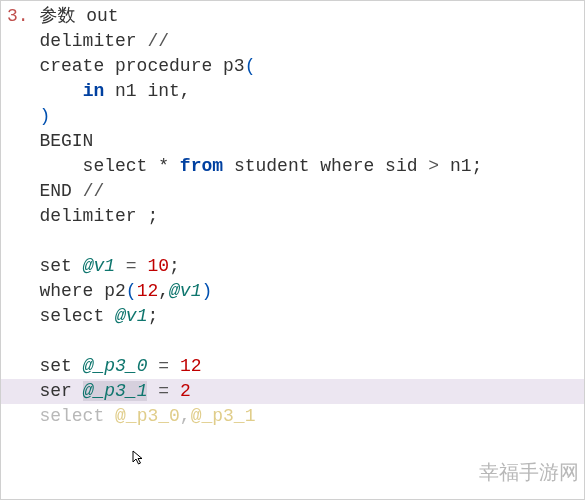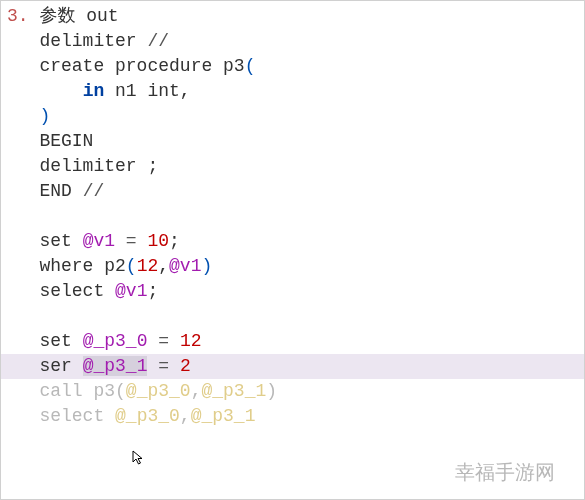--- a/index.html
+++ b/index.html
@@ -18,67 +18,67 @@
       padding: 3px 0 0 6px;
     }
     .line { white-space: pre; }
     .num-prefix { color: #c0504d; }
     .text-default { color: #333333; }
     .kw-thick { color: #0040a0; font-weight: bold; }
     .brace { color: #0050b0; }
     .op { color: #555555; }
     .number { color: #c00000; }
     .star { color: #333333; }
-    .atvar { color: #a21caf; }
+    .atvar { color: #0f766e; font-style: italic; }
     .sel-bg {
       background: #d6d0dd;
     }
     .hl-line {
       background: #ece6f1;
       margin-left: -6px;
       padding-left: 6px;
     }
     .faded { color: #b8b8b8; }
     .faded-at { color: #e0cd8a; }
     .cursor {
       position: absolute;
       width: 16px;
       height: 16px;
       pointer-events: none;
     }
     .cursor svg { display: block; }
     .watermark {
       position: absolute;
       bottom: 14px;
-      right: 29px;
+      right: 5px;
       font-family: Liberation Sans, sans-serif;
       font-size: 20px;
       color: #b8b8b8;
     }
   </style>
 </head>
 <body>
 
 <div class="code-container">
   <div class="line"><span class="num-prefix">3.</span><span class="text-default"> 参数 out</span></div>
   <div class="line"><span class="text-default">   delimiter </span><span class="op">//</span></div>
   <div class="line"><span class="text-default">   create procedure p3</span><span class="brace">(</span></div>
   <div class="line"><span class="text-default">       </span><span class="kw-thick">in</span><span class="text-default"> n1 int,</span></div>
   <div class="line"><span class="text-default">   </span><span class="brace">)</span></div>
   <div class="line"><span class="text-default">   BEGIN</span></div>
+  <div class="line"><span class="text-default">       select </span><span class="star">*</span><span> </span><span class="kw-thick">from</span><span class="text-default"> student where sid </span><span class="op">&gt;</span><span class="text-default"> n1;</span></div>
+  <div class="line"><span class="text-default">   END </span><span class="op">//</span></div>
   <div class="line"><span class="text-default">   delimiter ;</span></div>
-  <div class="line"><span class="text-default">   END </span><span class="op">//</span></div>
   <div class="line"><span></span>&nbsp;</div>
   <div class="line"><span class="text-default">   set </span><span class="atvar">@v1</span><span> </span><span class="op">=</span><span> </span><span class="number">10</span><span class="text-default">;</span></div>
   <div class="line"><span class="text-default">   where p2</span><span class="brace">(</span><span class="number">12</span><span class="text-default">,</span><span class="atvar">@v1</span><span class="brace">)</span></div>
   <div class="line"><span class="text-default">   select </span><span class="atvar">@v1</span><span class="text-default">;</span></div>
   <div class="line"><span></span>&nbsp;</div>
   <div class="line"><span class="text-default">   set </span><span class="atvar">@_p3_0</span><span> </span><span class="op">=</span><span> </span><span class="number">12</span></div>
   <div class="line hl-line"><span class="text-default">   ser </span><span class="atvar sel-bg">@_p3_1</span><span> </span><span class="op">=</span><span> </span><span class="number">2</span></div>
-  <div class="line"><span class="faded">   call p3</span><span class="faded">(</span><span class="faded-at">@_p3_0</span><span class="faded">,</span><span class="faded-at">@_p3_1</span><span class="faded">)</span></div>
   <div class="line"><span class="faded">   select </span><span class="faded-at">@_p3_0</span><span class="faded">,</span><span class="faded-at">@_p3_1</span></div>
 </div>
 
 <div class="cursor" style="left:131px;top:449px;">
   <svg viewBox="0 0 16 16" width="16" height="16">
     <path d="M1 1 L1 12 L4 9 L6.5 14 L8.5 13 L6 8.5 L10 8.5 Z" fill="white" stroke="black" stroke-width="1"></path>
   </svg>
 </div>
 
 <div class="watermark">幸福手游网</div>

